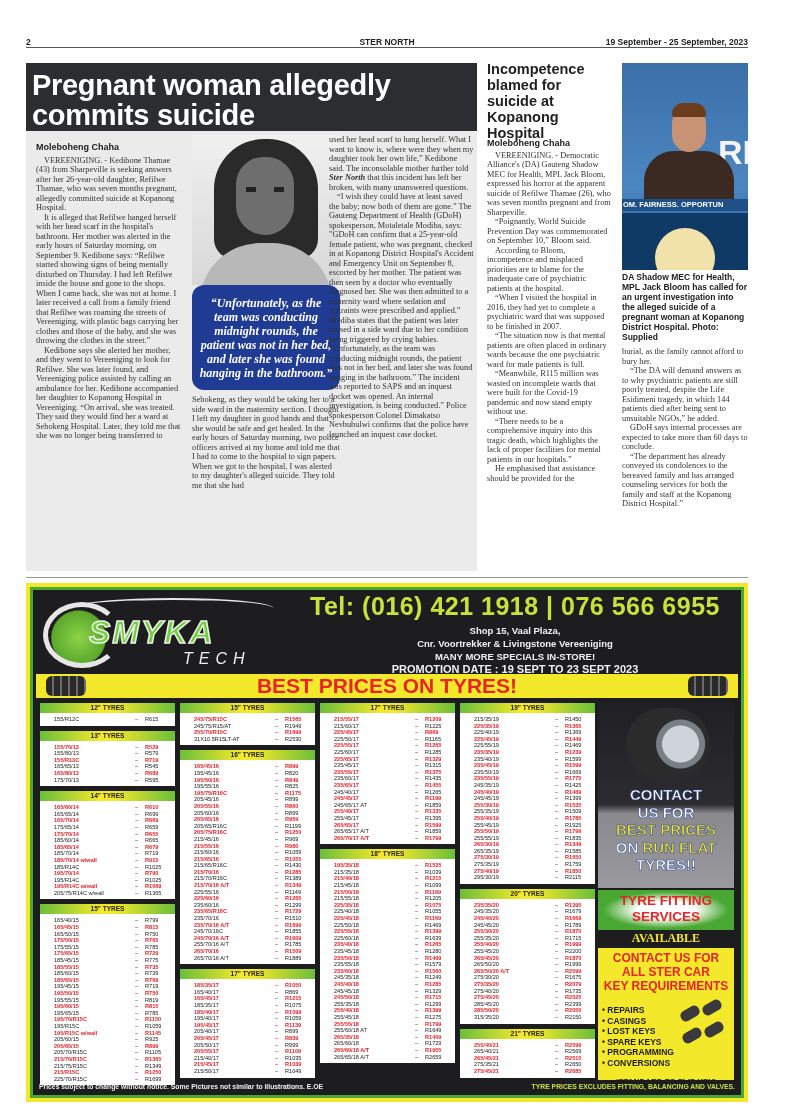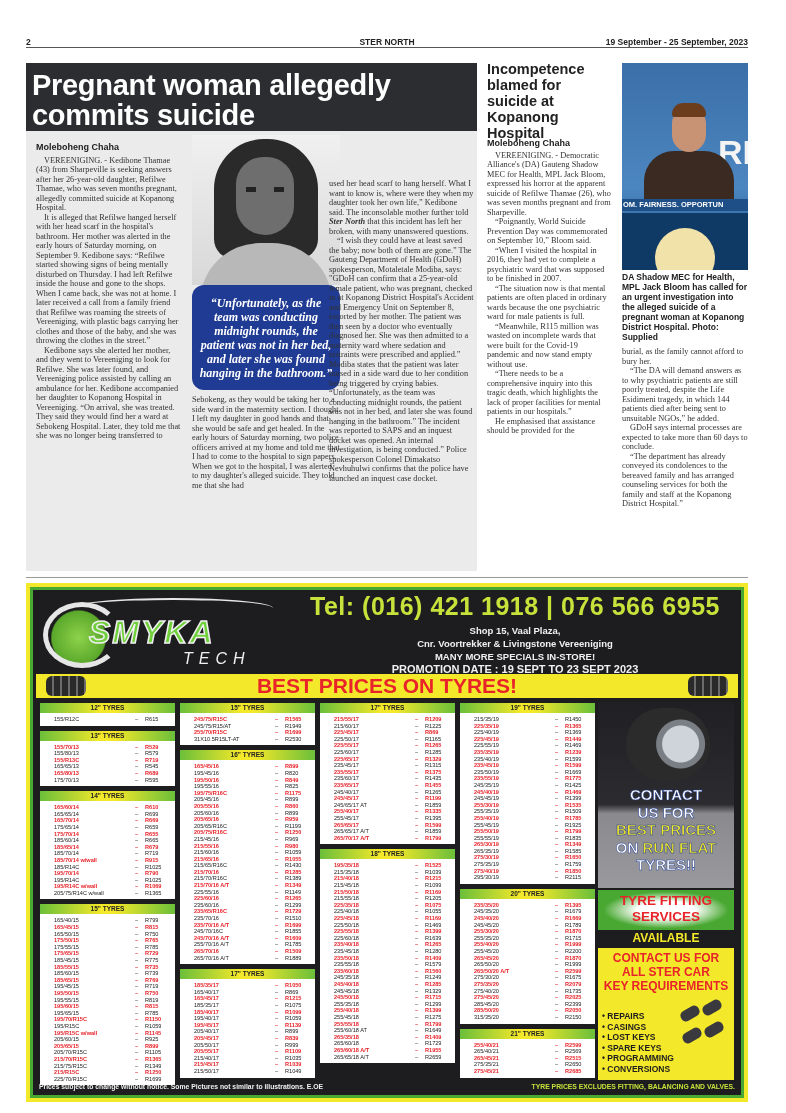--- a/index.html
+++ b/index.html
@@ -11,21 +11,21 @@
   .masthead .pg { position: absolute; left: 0; top: 1px; }
   .masthead .pub { position: absolute; left: 0; right: 0; top: 1px; text-align: center; }
   .masthead .date { position: absolute; right: 0; top: 1px; }
 
   
   .main-article { position: absolute; left: 26px; top: 63px; width: 451px; height: 508px; background: #ebebeb; }
   .main-headline { background: #2b2d31; color: #fff; font-family: "Liberation Sans", sans-serif; font-weight: bold; font-size: 29px; line-height: 30px; padding: 7px 8px 6px 6px; height: 68px; letter-spacing: -0.3px; }
   .byline { font-family: "Liberation Sans", sans-serif; font-weight: bold; font-size: 9px; color: #222; }
   .col { position: absolute; font-size: 8.3px; line-height: 9.5px; color: #333; text-align: left; }
   .col p { text-indent: 8px; }
-  .col p.noindent { text-indent: 0; margin-top: 44px; }
+  .col p.noindent { text-indent: 0; }
   .col1 { left: 10px; top: 80px; width: 148px; }
   .col2 { left: 166px; top: 72px; width: 148px; }
   .col3 { left: 303px; top: 72px; width: 145px; }
   .photo-woman { width: 148px; height: 150px; position: relative; overflow: hidden; background: linear-gradient(180deg, #f0f0f0 0%, #d8d8d8 100%); }
   .photo-woman .hair { position: absolute; left: 22px; top: 4px; width: 104px; height: 120px; border-radius: 50px 50px 20px 20px; background: #2a2a2a; }
   .photo-woman .face { position: absolute; left: 44px; top: 22px; width: 58px; height: 78px; border-radius: 28px 28px 30px 30px; background: #6e6e6e; }
   .photo-woman .eyes { position: absolute; left: 54px; top: 52px; width: 38px; height: 5px; border-left: 10px solid #222; border-right: 10px solid #222; }
   .photo-woman .body { position: absolute; left: 8px; top: 108px; width: 132px; height: 60px; border-radius: 60px 60px 0 0; background: #b8b8b8; }
   .pull-quote { background: #1f3b93; color: #fff; font-style: italic; font-weight: bold; font-size: 12px; line-height: 14px; text-align: center; padding: 8px 6px; height: 105px; display: flex; align-items: center; justify-content: center; border-radius: 12px; }
   .em-pub { font-weight: bold; font-style: italic; }
@@ -74,24 +74,24 @@
   .trow .dash { width: 10px; }
   .trow .price { width: 24px; }
   .trow.red { color: #e8232a; font-weight: bold; }
   .tbody { padding: 3px 0; }
 
   .runflat { position: absolute; left: 565px; top: 112px; width: 136px; height: 186px; background: linear-gradient(180deg, #202024 0%, #2c2c30 55%, #8a8a8e 60%, #9a9a9e 100%); }
   .runflat .tyre { position: absolute; left: 28px; top: 6px; width: 84px; height: 72px; border-radius: 40px; background: radial-gradient(circle at 65% 50%, #cfd4da 0 18px, #7a7f86 19px 24px, #2b2b2b 25px); }
   .runflat .txt { position: absolute; left: 0; top: 84px; width: 136px; text-align: center; font-family: "Liberation Sans", sans-serif; font-weight: bold; font-size: 15px; line-height: 17.5px; color: #fff; -webkit-text-stroke: 0.5px #1f3b93; }
   .runflat .txt .yel { color: #f4e82a; }
   .fitting { position: absolute; left: 565px; top: 300px; width: 136px; height: 40px; background: radial-gradient(ellipse at center, #fff 0 30%, #49a832 65%); text-align: center; font-family: "Liberation Sans", sans-serif; font-weight: bold; font-size: 13.5px; line-height: 16px; color: #e8232a; padding-top: 3px; }
-  .available { position: absolute; left: 565px; top: 340px; width: 136px; height: 16px; background: #1d1d1f; text-align: center; font-family: Liberation Sans, sans-serif; font-weight: bold; font-size: 12px; line-height: 16px; color: #f4e82a; }
+  .available { position: absolute; left: 565px; top: 340px; width: 136px; height: 16px; background: #1d1d1f; text-align: center; font-family: Liberation Serif, serif; font-weight: bold; font-size: 12px; line-height: 16px; color: #f4e82a; }
   .keys { position: absolute; left: 565px; top: 358px; width: 136px; height: 132px; background: #f4e82a; padding: 3px 4px; font-family: "Liberation Sans", sans-serif; font-weight: bold; }
   .keys .title { text-align: center; color: #e8232a; font-size: 12px; line-height: 14px; }
-  .keys ul { list-style: none; margin-top: 18px; }
+  .keys ul { list-style: none; margin-top: 12px; }
   .keys li { font-size: 8.5px; line-height: 10.5px; color: #1d1d1f; }
   .keys .note { text-align: center; font-size: 8px; color: #1d1d1f; margin-top: 9px; }
   .keys .fob { position: absolute; width: 20px; height: 11px; border-radius: 5px; background: #3a3a3e; transform: rotate(-30deg); }
 
   .footer-left { position: absolute; left: 6px; top: 491px; font-family: "Liberation Sans", sans-serif; font-weight: bold; font-size: 6.8px; color: #f0f0f0; line-height: 11px; }
   .footer-right { position: absolute; right: 6px; top: 491px; font-family: "Liberation Sans", sans-serif; font-weight: bold; font-size: 6.8px; color: #c7e23a; line-height: 11px; }
 </style>
 </head>
 <body>
 
@@ -123,20 +123,21 @@
     <p class="noindent"><span>used her head scarf to hang herself. What I want to know is, where were they when my daughter took her own life,” Kedibone said. The inconsolable mother further told </span><span class="em-pub">Ster North</span><span> that this incident has left her broken, with many unanswered questions.</span></p>
     <p>“I wish they could have at least saved the baby; now both of them are gone.” The Gauteng Department of Health (GDoH) spokesperson, Motaletale Modiba, says: "GDoH can confirm that a 25-year-old female patient, who was pregnant, checked in at Kopanong District Hospital's Accident and Emergency Unit on September 8, escorted by her mother. The patient was then seen by a doctor who eventually diagnosed her. She was then admitted to a maternity ward where sedation and restraints were prescribed and applied.” Modiba states that the patient was later nursed in a side ward due to her condition being triggered by crying babies. “Unfortunately, as the team was conducting midnight rounds, the patient was not in her bed, and later she was found hanging in the bathroom.” The incident was reported to SAPS and an inquest docket was opened. An internal investigation, is being conducted.” Police spokesperson Colonel Dimakatso Nevhuhulwi confirms that the police have launched an inquest case docket.</p>
   </div>
 </div>
 
 <h2 class="side-head">Incompetence blamed for suicide at Kopanong Hospital</h2>
 <div class="side-col1">
   <div class="byline" style="margin-bottom:2px;">Moleboheng Chaha</div>
   <p>VEREENIGING. - Democratic Alliance's (DA) Gauteng Shadow MEC for Health, MPL Jack Bloom, expressed his horror at the apparent suicide of Refilwe Thamae (26), who was seven months pregnant and from Sharpeville.</p>
   <p>“Poignantly, World Suicide Prevention Day was commemorated on September 10,” Bloom said.</p>
+  <p>According to Bloom, incompetence and misplaced priorities are to blame for the inadequate care of psychiatric patients at the hospital.</p>
   <p>“When I visited the hospital in 2016, they had yet to complete a psychiatric ward that was supposed to be finished in 2007.</p>
   <p>“The situation now is that mental patients are often placed in ordinary wards because the one psychiatric ward for male patients is full.</p>
   <p>“Meanwhile, R115 million was wasted on incomplete wards that were built for the Covid-19 pandemic and now stand empty without use.</p>
   <p>“There needs to be a comprehensive inquiry into this tragic death, which highlights the lack of proper facilities for mental patients in our hospitals.”</p>
   <p>He emphasised that assistance should be provided for the</p>
 </div>
 <div class="side-photo">
   <div class="rei">REI</div>
   <div class="man-body"></div>
     <div class="man-head"></div>

